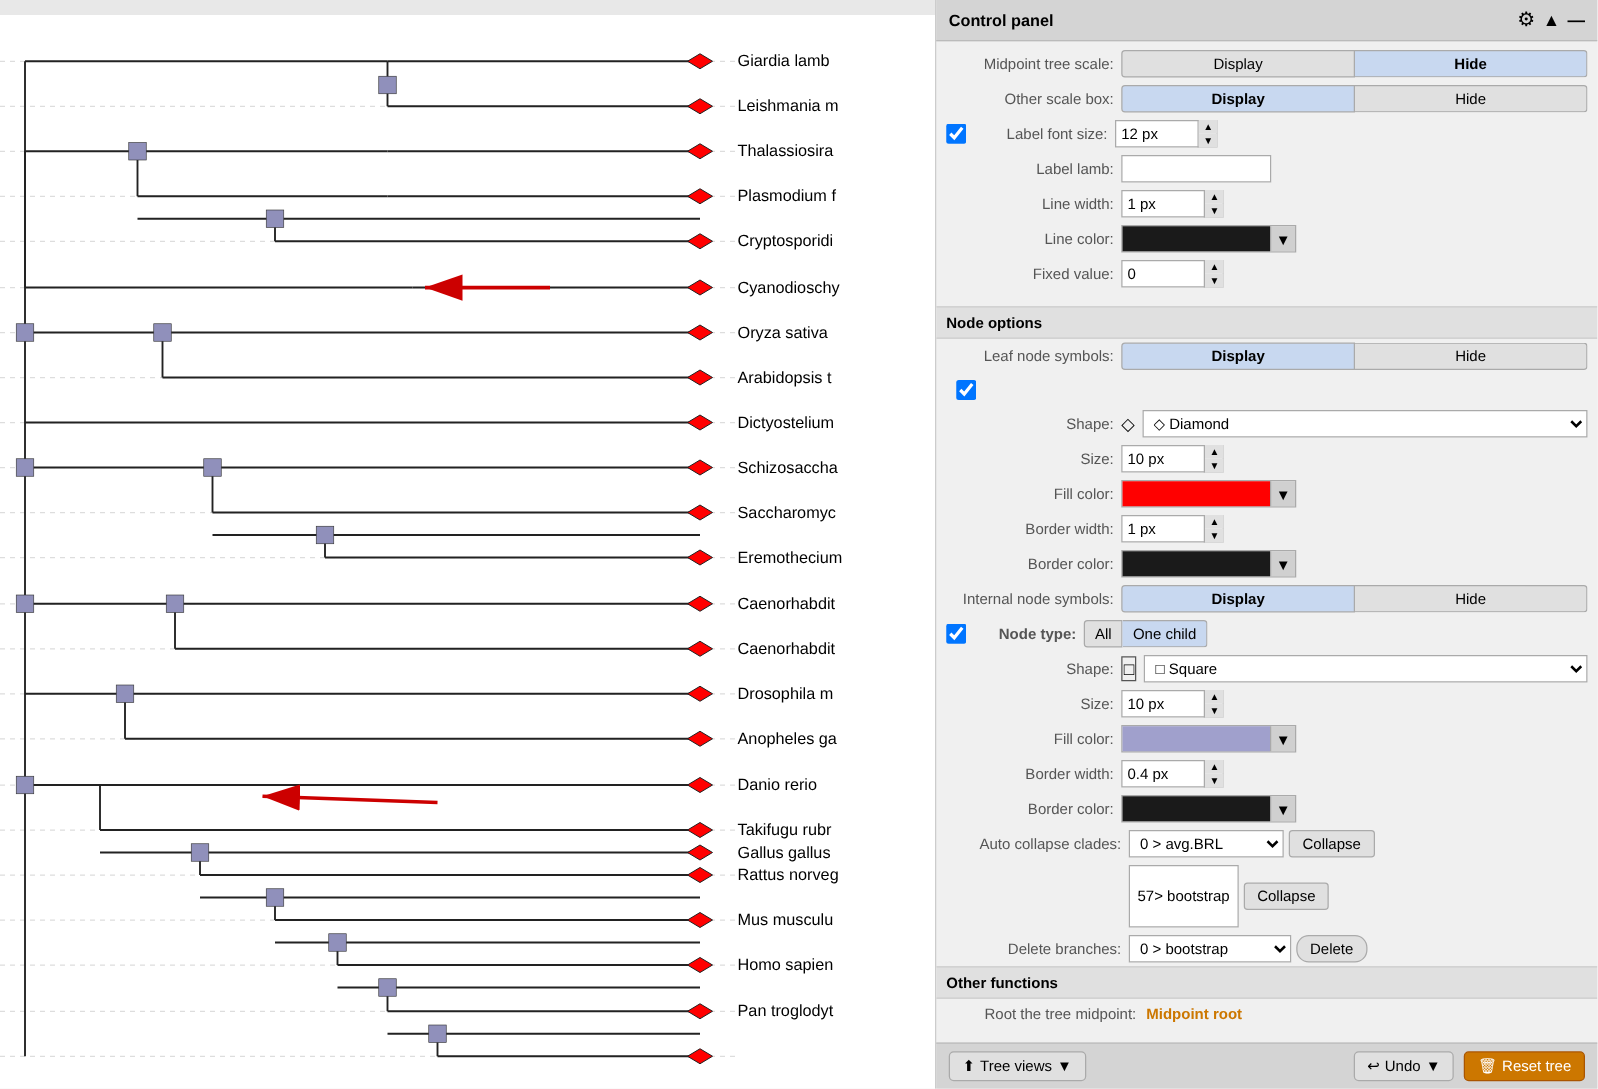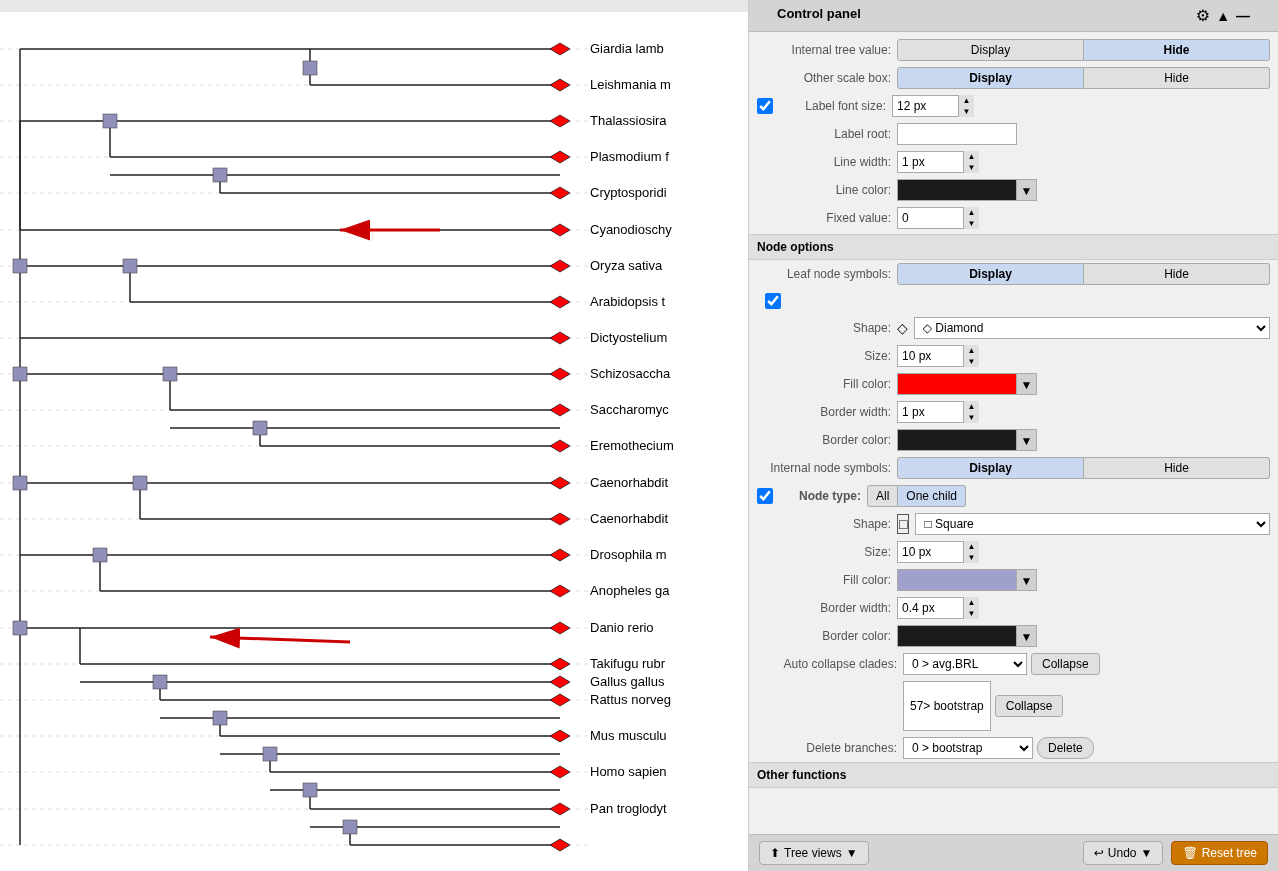--- a/index.html
+++ b/index.html
@@ -21,22 +21,23 @@
       width: 530px;
       height: 871px;
       background: #f0f0f0;
       border-left: 1px solid #ccc;
       display: flex;
       flex-direction: column;
     }
 
     .cp-header {
       background: #d4d4d4;
-      padding: 6px 28px;
-      display: flex;
+      padding: 6px 10px;
+      display: flex;
+      align-items: center;
       justify-content: space-between;
       border-bottom: 1px solid #bbb;
     }
 
     .cp-header-title {
       font-weight: bold;
       font-size: 13px;
     }
 
     .cp-header-icons {
@@ -139,21 +140,21 @@
       right: 0; top: 0;
     }
 
     .section-header {
       background: #e0e0e0;
       padding: 5px 8px;
       font-weight: bold;
       font-size: 12px;
       border-top: 1px solid #ccc;
       border-bottom: 1px solid #ccc;
-      margin-top: 2px;
+      margin-top: 12px;
     }
 
     .cp-spinner {
       display: flex;
       align-items: center;
       position: relative;
       width: 82px;
     }
 
     .cp-spinner input {
@@ -526,21 +527,21 @@
     <div class="cp-header-icons">
       <span style="font-size:16px; cursor:pointer;">⚙</span>
       <span style="font-size:14px; cursor:pointer;">▲</span>
       <span style="font-size:14px; cursor:pointer; font-weight:bold;">—</span>
     </div>
   </div>
 
   <div class="cp-body">
 
     <div class="cp-row">
-      <span class="cp-label cp-label-wide">Internal tree value:</span>
+      <span class="cp-label cp-label-wide">Midpoint tree scale:</span>
       <div class="btn-group">
         <button class="btn-toggle">Display</button>
         <button class="btn-toggle active">Hide</button>
       </div>
     </div>
 
     <div class="cp-row">
       <span class="cp-label cp-label-wide">Other scale box:</span>
       <div class="btn-group">
         <button class="btn-toggle active">Display</button>
@@ -554,21 +555,21 @@
       <div class="cp-spinner">
         <input type="text" value="12 px" style="">
         <div class="cp-spinner-arrows">
           <button class="cp-spinner-up">▲</button>
           <button class="cp-spinner-down">▼</button>
         </div>
       </div>
     </div>
 
     <div class="cp-row">
-      <span class="cp-label cp-label-wide">Label root:</span>
+      <span class="cp-label cp-label-wide">Label lamb:</span>
       <input type="text" class="cp-input cp-input-text" style="">
     </div>
 
     <div class="cp-row">
       <span class="cp-label cp-label-wide">Line width:</span>
       <div class="cp-spinner">
         <input type="text" value="1 px" style="">
         <div class="cp-spinner-arrows">
           <button class="cp-spinner-up">▲</button>
           <button class="cp-spinner-down">▼</button>
@@ -749,20 +750,24 @@
       <div class="collapse-input-group">
         <select class="cp-select" style="width:130px; flex:none;">
           <option>0 &gt; bootstrap</option>
         </select>
         <button class="delete-btn">Delete</button>
       </div>
     </div>
 
     <div class="other-functions-header">Other functions</div>
 
+    <div class="midpoint-row">
+      <span class="midpoint-label">Root the tree midpoint:</span>
+      <span class="midpoint-value">Midpoint root</span>
+    </div>
   </div>
 
   <div class="cp-footer">
     <div class="footer-left">
       <button class="footer-btn">
         <span>⬆</span>
         <span>Tree views</span>
         <span>▼</span>
       </button>
     </div>

